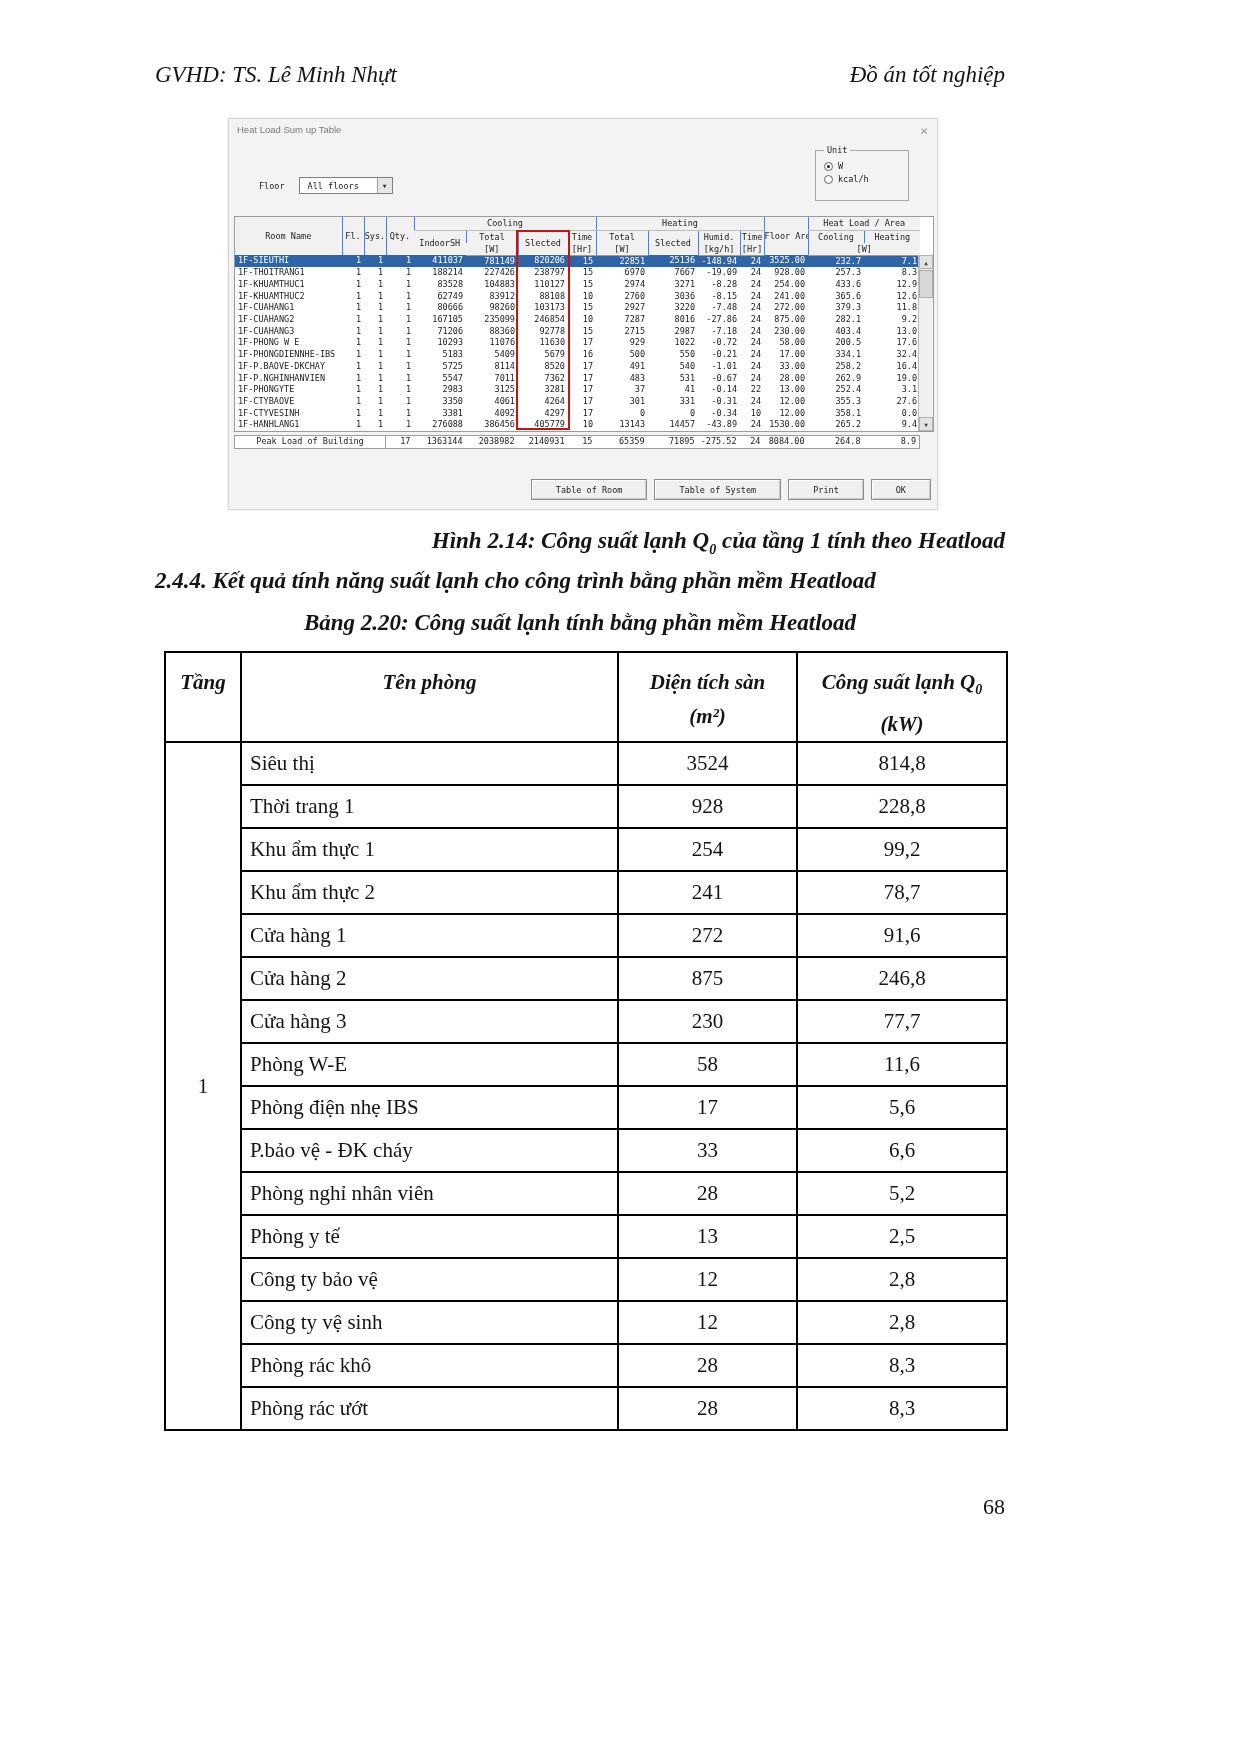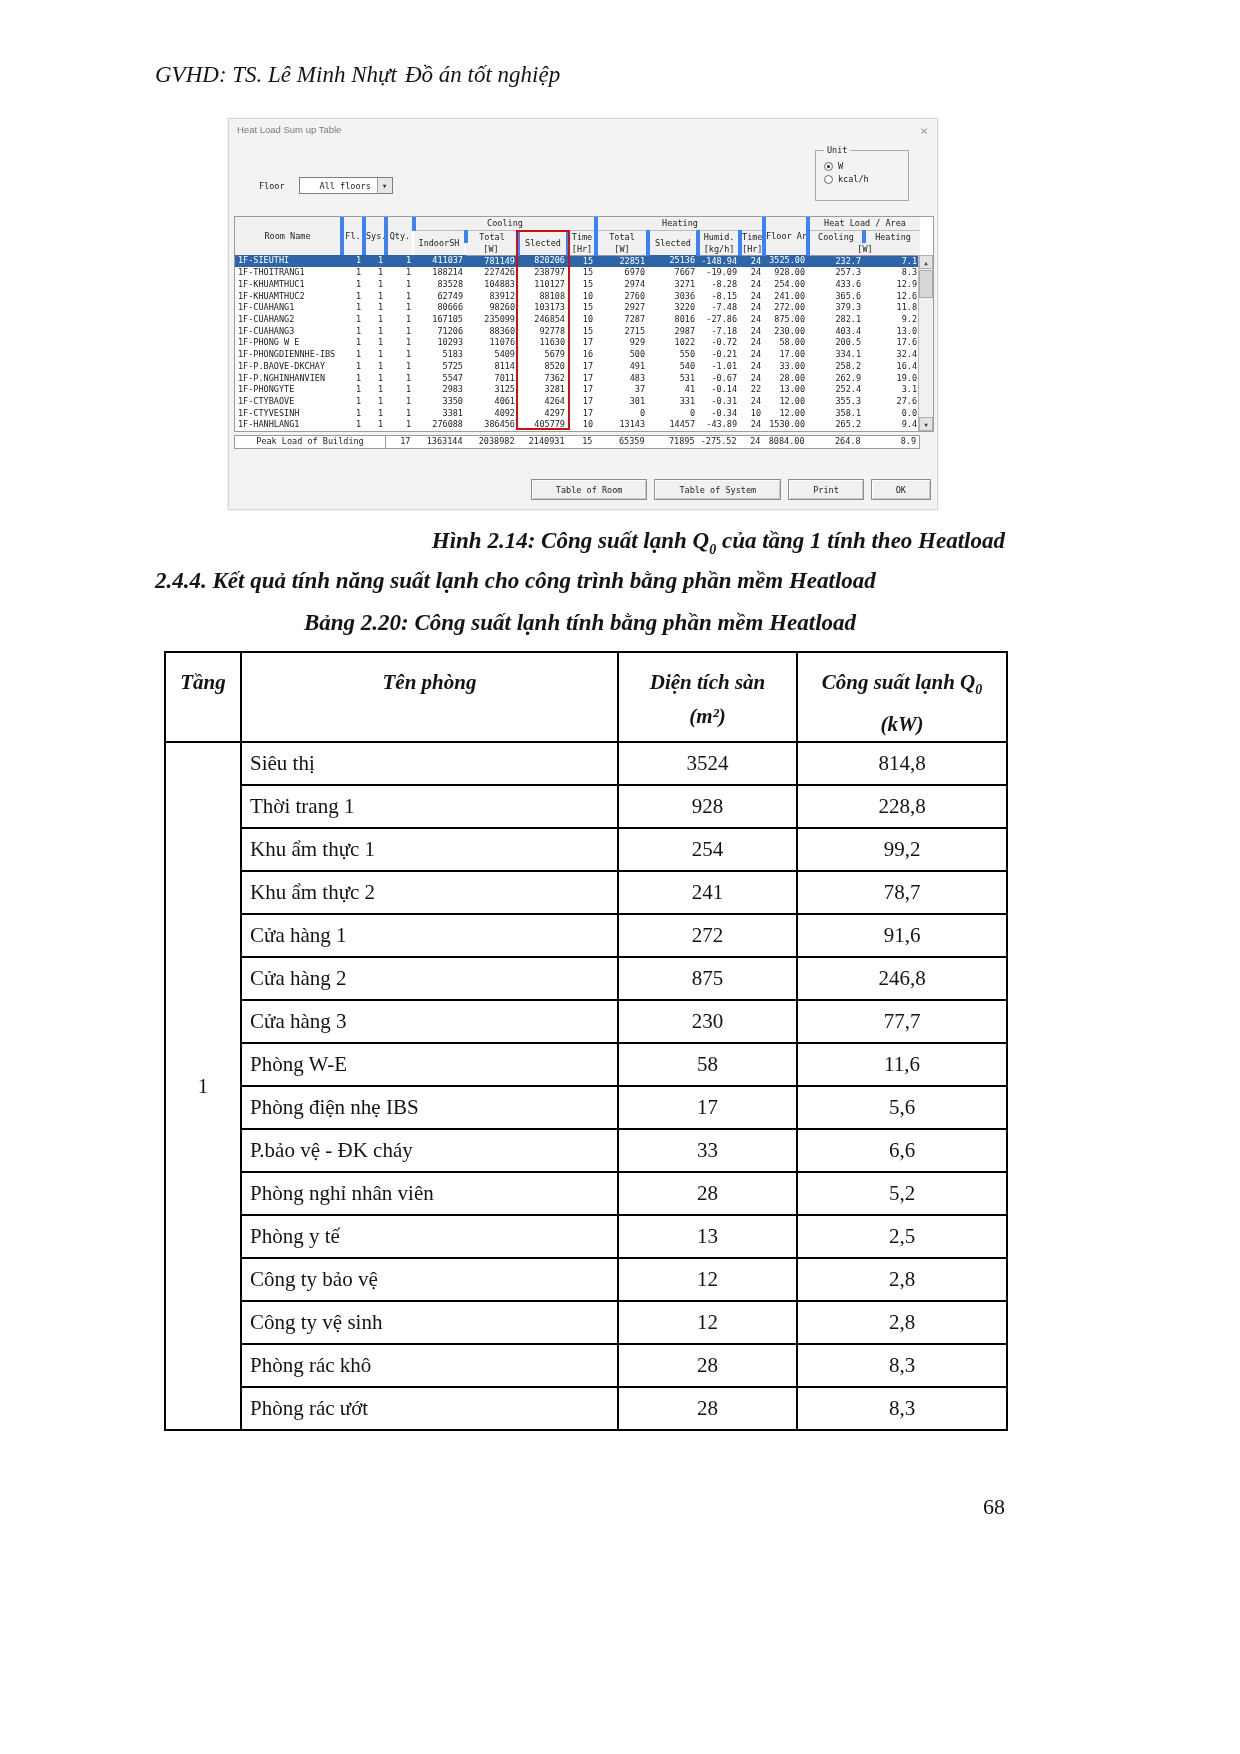--- a/index.html
+++ b/index.html
@@ -1,40 +1,40 @@
 <!DOCTYPE html>
 <html><head>
 <meta charset="utf-8">
 <style>
   * { margin:0; padding:0; box-sizing:border-box; }
   body { background:#888; font-family:"Liberation Serif", serif; }
   .page { position:relative; width:1240px; height:1754px; background:#ffffff; color:#141414; margin:0 auto; overflow:hidden; }
 
   
-  .doc-header { position:absolute; left:155px; top:62px; width:850px; display:flex; font-style:italic; font-size:23px;gap:8px; }
+  .doc-header { position:absolute; left:155px; top:62px; width:850px; display:flex; justify-content:space-between; font-style:italic; font-size:23px;gap:8px; }
 
   
   .appwin { position:absolute; left:228px; top:118px; width:710px; height:392px; background:#f3f3f3; border:1px solid #d6d6d6; box-shadow:0 0 2px rgba(0,0,0,.15); font-family:"DejaVu Sans Mono", monospace; font-size:8.5px; color:#1c1c1c; }
   .titlebar { height:22px; padding:5px 8px; font-family:"Liberation Sans", sans-serif; font-size:9.5px; color:#7a7a7a; }
   .close-x { position:absolute; top:4px; right:9px; font-size:13px; color:#9a9a9a; cursor:default; }
 
   .unitbox { position:absolute; top:26px; right:28px; width:94px; height:56px; border:1px solid #a8a8a8; padding:3px 8px; }
   .unitbox legend { font-size:8.5px; padding:0 3px; }
   .radio-row { display:flex; align-items:center; gap:5px; margin:3px 0; }
   .radio { width:9px; height:9px; border:1px solid #666; border-radius:50%; background:#fff; position:relative; flex:0 0 auto; }
   .radio.sel::after { content:""; position:absolute; left:2px; top:2px; width:3px; height:3px; border-radius:50%; background:#222; }
 
   .floor-row { position:absolute; left:30px; top:58px; display:flex; align-items:center; gap:14px; }
-  .dropdown { width:94px; height:17px; background:#fff; border:1px solid #7f7f7f; display:flex; align-items:center; justify-content:space-between; padding-left:20px; }
+  .dropdown { width:94px; height:17px; background:#fff; border:1px solid #7f7f7f; display:flex; align-items:center; justify-content:space-between; padding-left:8px; }
   .dd-btn { width:15px; height:15px; background:#e6e6e6; border-left:1px solid #9e9e9e; font-size:6px; display:flex; align-items:center; justify-content:center; color:#333; }
 
   .gridarea { position:absolute; left:5px; top:97px; width:700px; }
   .grid-wrap { position:relative; width:700px; border:1px solid #9c9c9c; background:#fff; }
   table.grid { border-collapse:collapse; table-layout:fixed; width:685px; font-size:8.5px; }
-  table.grid th { font-weight:normal; background:#f1f1f1; border-left:4px solid #3b82f6; text-align:center; vertical-align:middle; line-height:12px; height:12px; overflow:hidden; white-space:nowrap; }
+  table.grid th { font-weight:normal; background:#f1f1f1; border-left:1px solid #3b82f6; text-align:center; vertical-align:middle; line-height:12px; height:12px; overflow:hidden; white-space:nowrap; }
   table.grid th:first-child { border-left:none; }
   table.grid th.grp { border-bottom:1px solid #bdbdbd; height:13px; }
   table.grid thead tr:last-child th { border-bottom:1px solid #9c9c9c; }
   th.pre { white-space:pre-line; line-height:10px; }
   table.grid td { height:11.7px; line-height:11.7px; padding:0 3px; white-space:nowrap; overflow:hidden; }
   td.cl { text-align:left; }
   td.cr { text-align:right; }
   tbody tr.sel td { background:#2e64a8; color:#fff; }
 
   .vscroll { position:absolute; top:38px; bottom:0; right:0; width:15px; background:#f0f0f0; border-left:1px solid #bdbdbd; }

